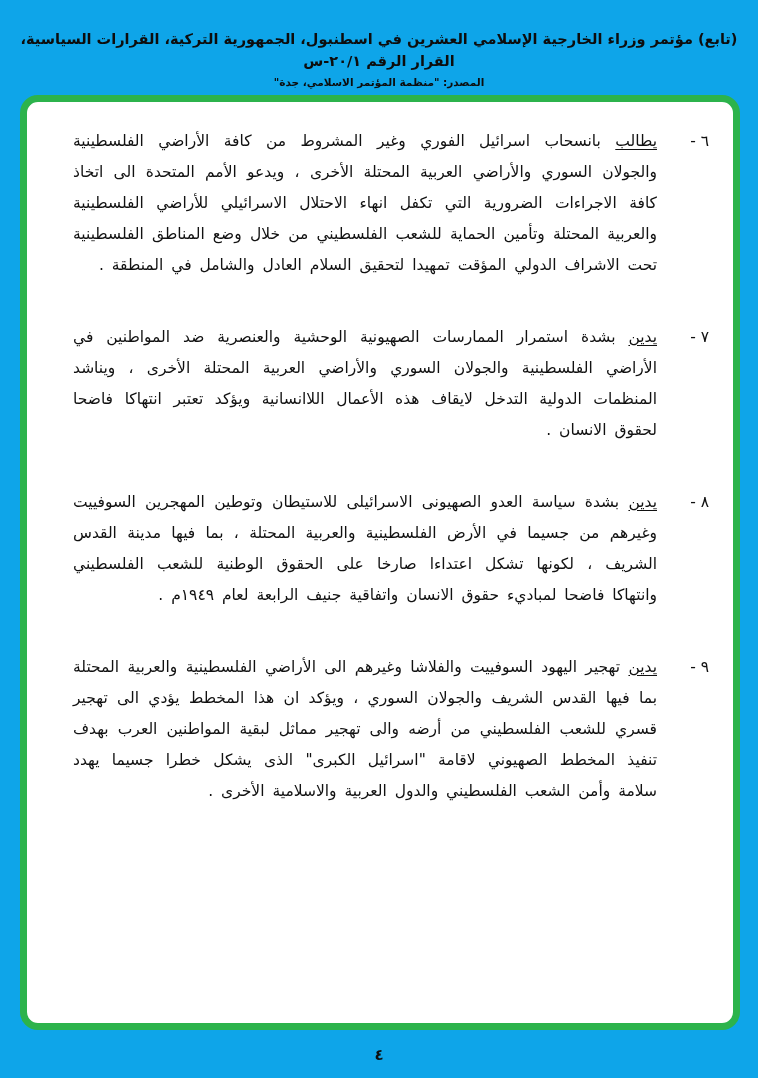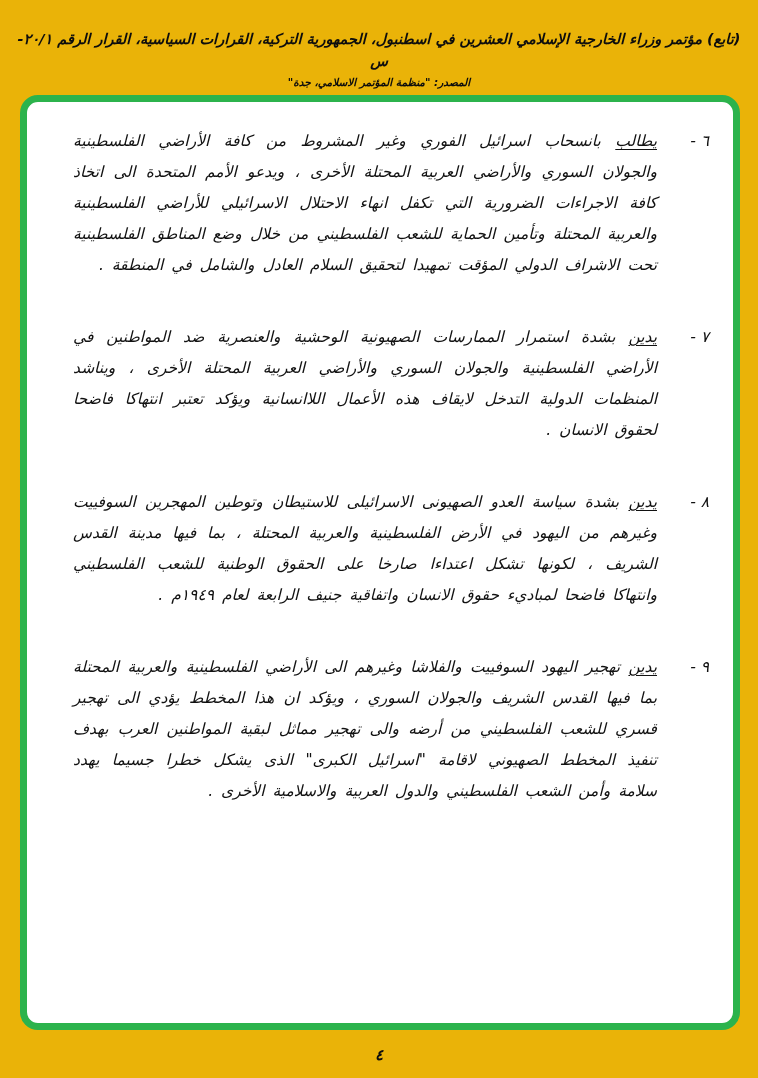--- a/index.html
+++ b/index.html
@@ -1,25 +1,24 @@
 <!DOCTYPE html>
 <html lang="ar"><head>
 <meta charset="utf-8">
 <style>
   * { margin: 0; padding: 0; box-sizing: border-box; }
   html, body { background: #ffffff; }
   .page {
     position: relative;
     width: 758px;
     height: 1078px;
-    background: #eab308;
+    background: #0ea5e9;
     font-family: "DejaVu Sans", sans-serif;
     color: #111111;
     overflow: hidden;
-    font-style: italic;
   }
   .header-block {
     direction: rtl;
     text-align: center;
     padding-top: 28px;
   }
   .header-title {
     font-size: 14.5px;
     font-weight: bold;
     letter-spacing: 0;
@@ -98,21 +97,21 @@
         <div class="res-text"><span class="res-lead">يطالب</span><span> بانسحاب اسرائيل الفوري وغير المشروط من كافة الأراضي الفلسطينية والجولان السوري والأراضي العربية المحتلة الأخرى ، ويدعو الأمم المتحدة الى اتخاذ كافة الاجراءات الضرورية التي تكفل انهاء الاحتلال الاسرائيلي للأراضي الفلسطينية والعربية المحتلة وتأمين الحماية للشعب الفلسطيني من خلال وضع المناطق الفلسطينية تحت الاشراف الدولي المؤقت تمهيدا لتحقيق السلام العادل والشامل في المنطقة .</span></div>
       </div>
 
       <div class="res-item">
         <div class="res-marker">٧ -</div>
         <div class="res-text"><span class="res-lead">يدين</span><span> بشدة استمرار الممارسات الصهيونية الوحشية والعنصرية ضد المواطنين في الأراضي الفلسطينية والجولان السوري والأراضي العربية المحتلة الأخرى ، ويناشد المنظمات الدولية التدخل لايقاف هذه الأعمال اللاانسانية ويؤكد تعتبر انتهاكا فاضحا لحقوق الانسان .</span></div>
       </div>
 
       <div class="res-item">
         <div class="res-marker">٨ -</div>
-        <div class="res-text"><span class="res-lead">يدين</span><span> بشدة سياسة العدو الصهيونى الاسرائيلى للاستيطان وتوطين المهجرين السوفييت وغيرهم من اليهود في الأرض الفلسطينية والعربية المحتلة ، بما فيها مدينة القدس الشريف ، لكونها تشكل اعتداءا صارخا على الحقوق الوطنية للشعب الفلسطيني وانتهاكا فاضحا لمباديء حقوق الانسان واتفاقية جنيف الرابعة لعام ١٩٤٩م .</span></div>
+        <div class="res-text"><span class="res-lead">يدين</span><span> بشدة سياسة العدو الصهيونى الاسرائيلى للاستيطان وتوطين المهجرين السوفييت وغيرهم من جسيما في الأرض الفلسطينية والعربية المحتلة ، بما فيها مدينة القدس الشريف ، لكونها تشكل اعتداءا صارخا على الحقوق الوطنية للشعب الفلسطيني وانتهاكا فاضحا لمباديء حقوق الانسان واتفاقية جنيف الرابعة لعام ١٩٤٩م .</span></div>
       </div>
 
       <div class="res-item">
         <div class="res-marker">٩ -</div>
         <div class="res-text"><span class="res-lead">يدين</span><span> تهجير اليهود السوفييت والفلاشا وغيرهم الى الأراضي الفلسطينية والعربية المحتلة بما فيها القدس الشريف والجولان السوري ، ويؤكد ان هذا المخطط يؤدي الى تهجير قسري للشعب الفلسطيني من أرضه والى تهجير مماثل لبقية المواطنين العرب بهدف تنفيذ المخطط الصهيوني لاقامة "اسرائيل الكبرى" الذى يشكل خطرا جسيما يهدد سلامة وأمن الشعب الفلسطيني والدول العربية والاسلامية الأخرى .</span></div>
       </div>
 
     </div>
   </div>
 

